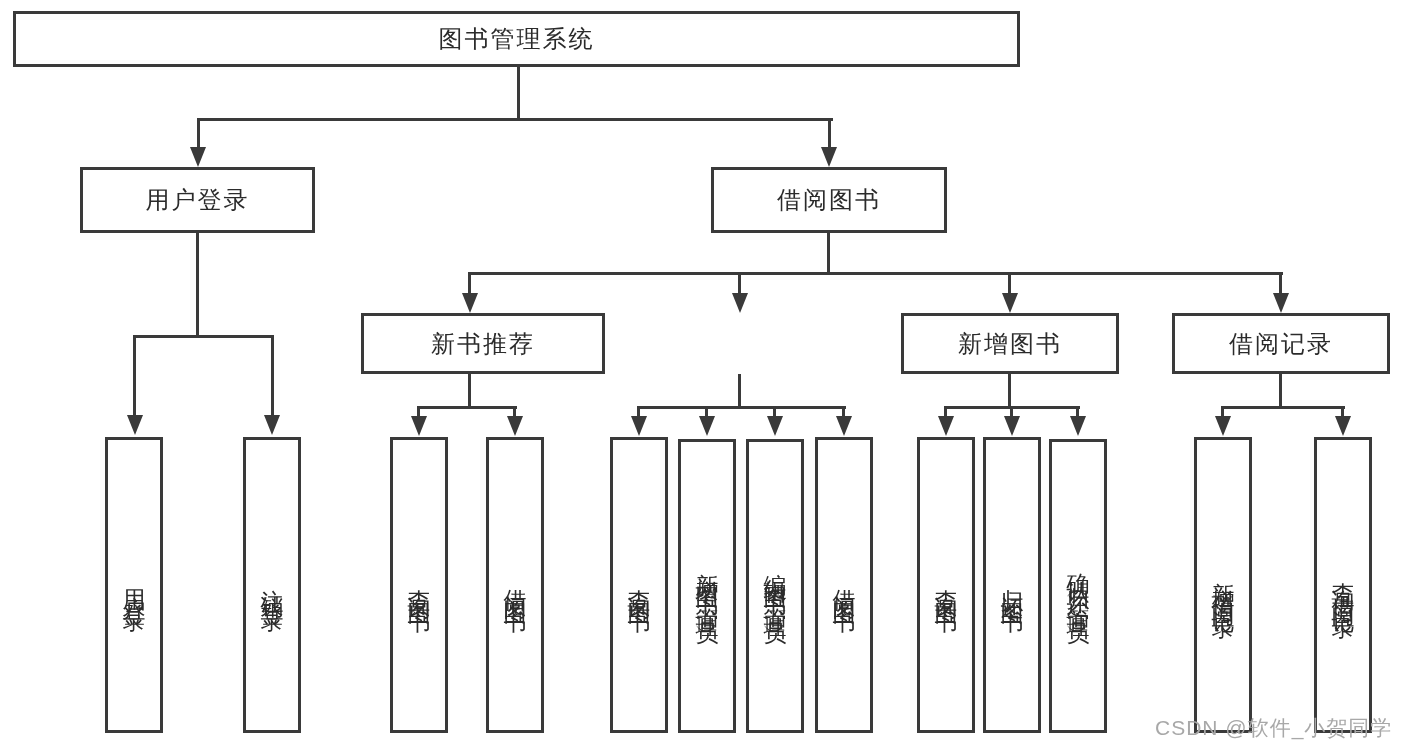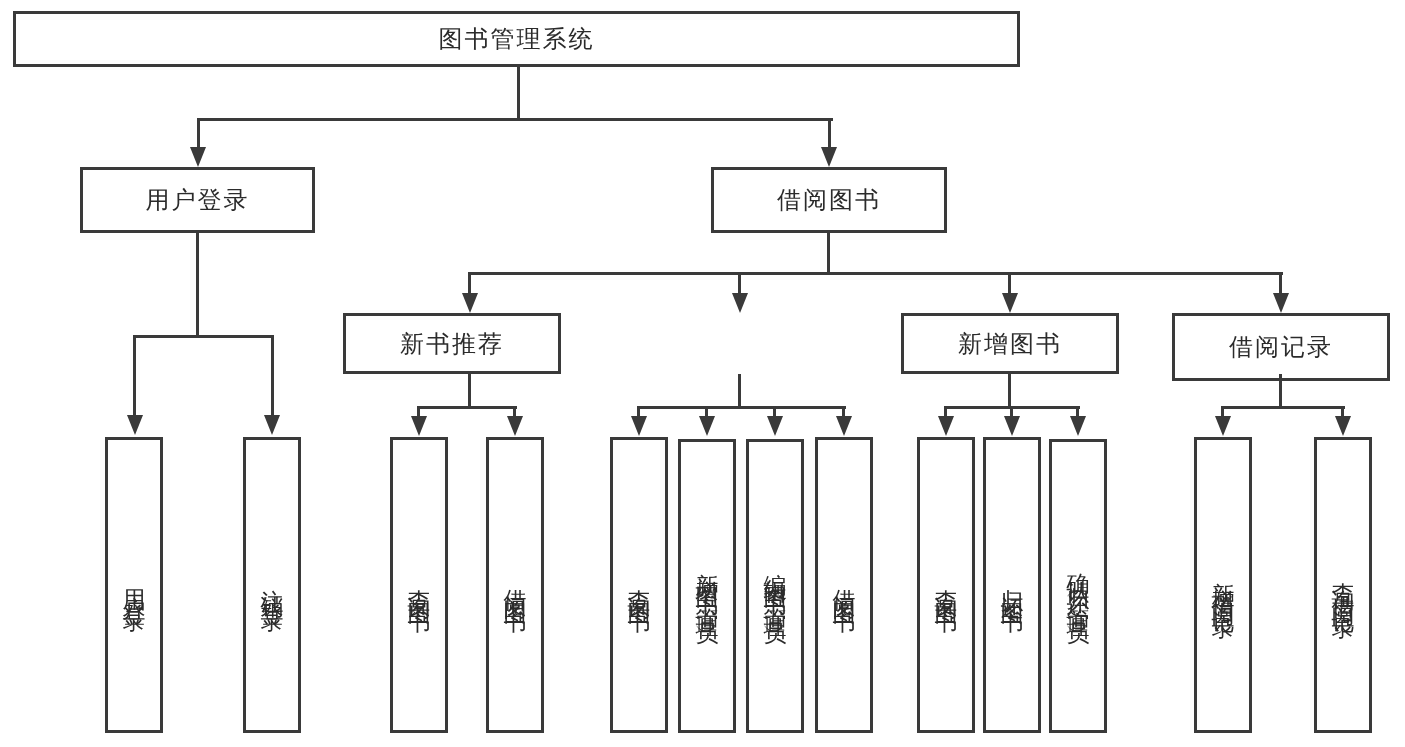--- a/index.html
+++ b/index.html
@@ -99,27 +99,27 @@
   <div class="line" style="left:468px;top:272px;width:815px;height:3px"></div>
   <div class="line" style="left:468px;top:272px;width:3px;height:21px"></div>
   <div class="arrow" style="left:462px;top:293px"></div>
   <div class="line" style="left:738px;top:272px;width:3px;height:21px"></div>
   <div class="arrow" style="left:732px;top:293px"></div>
   <div class="line" style="left:1008px;top:272px;width:3px;height:21px"></div>
   <div class="arrow" style="left:1002px;top:293px"></div>
   <div class="line" style="left:1279px;top:272px;width:3px;height:21px"></div>
   <div class="arrow" style="left:1273px;top:293px"></div>
 
-  <div class="hbox" style="left:343px;top:313px;width:218px;height:61px">
+  <div class="hbox" style="left:361px;top:313px;width:244px;height:61px">
     <span>新书推荐</span>
   </div>
   <div class="hbox" style="left:901px;top:313px;width:218px;height:61px">
     <span>新增图书</span>
   </div>
-  <div class="hbox" style="left:1172px;top:313px;width:218px;height:68px">
+  <div class="hbox" style="left:1172px;top:313px;width:218px;height:61px">
     <span>借阅记录</span>
   </div>
 
   <div class="line" style="left:468px;top:374px;width:3px;height:33px"></div>
   <div class="line" style="left:738px;top:374px;width:3px;height:33px"></div>
   <div class="line" style="left:1008px;top:374px;width:3px;height:33px"></div>
   <div class="line" style="left:1279px;top:374px;width:3px;height:33px"></div>
 
   <div class="line" style="left:417px;top:406px;width:100px;height:3px"></div>
   <div class="line" style="left:637px;top:406px;width:209px;height:3px"></div>
@@ -189,14 +189,15 @@
     <span>确认归还（管理员）</span>
   </div>
 
   <div class="vbox" style="left:1194px;top:437px;width:58px;height:296px">
     <span>新增借阅记录</span>
   </div>
   <div class="vbox" style="left:1314px;top:437px;width:58px;height:296px">
     <span>查询借阅记录</span>
   </div>
 
+  <div class="watermark">CSDN @软件_小贺同学</div>
 
 </div>
 
 </body></html>

